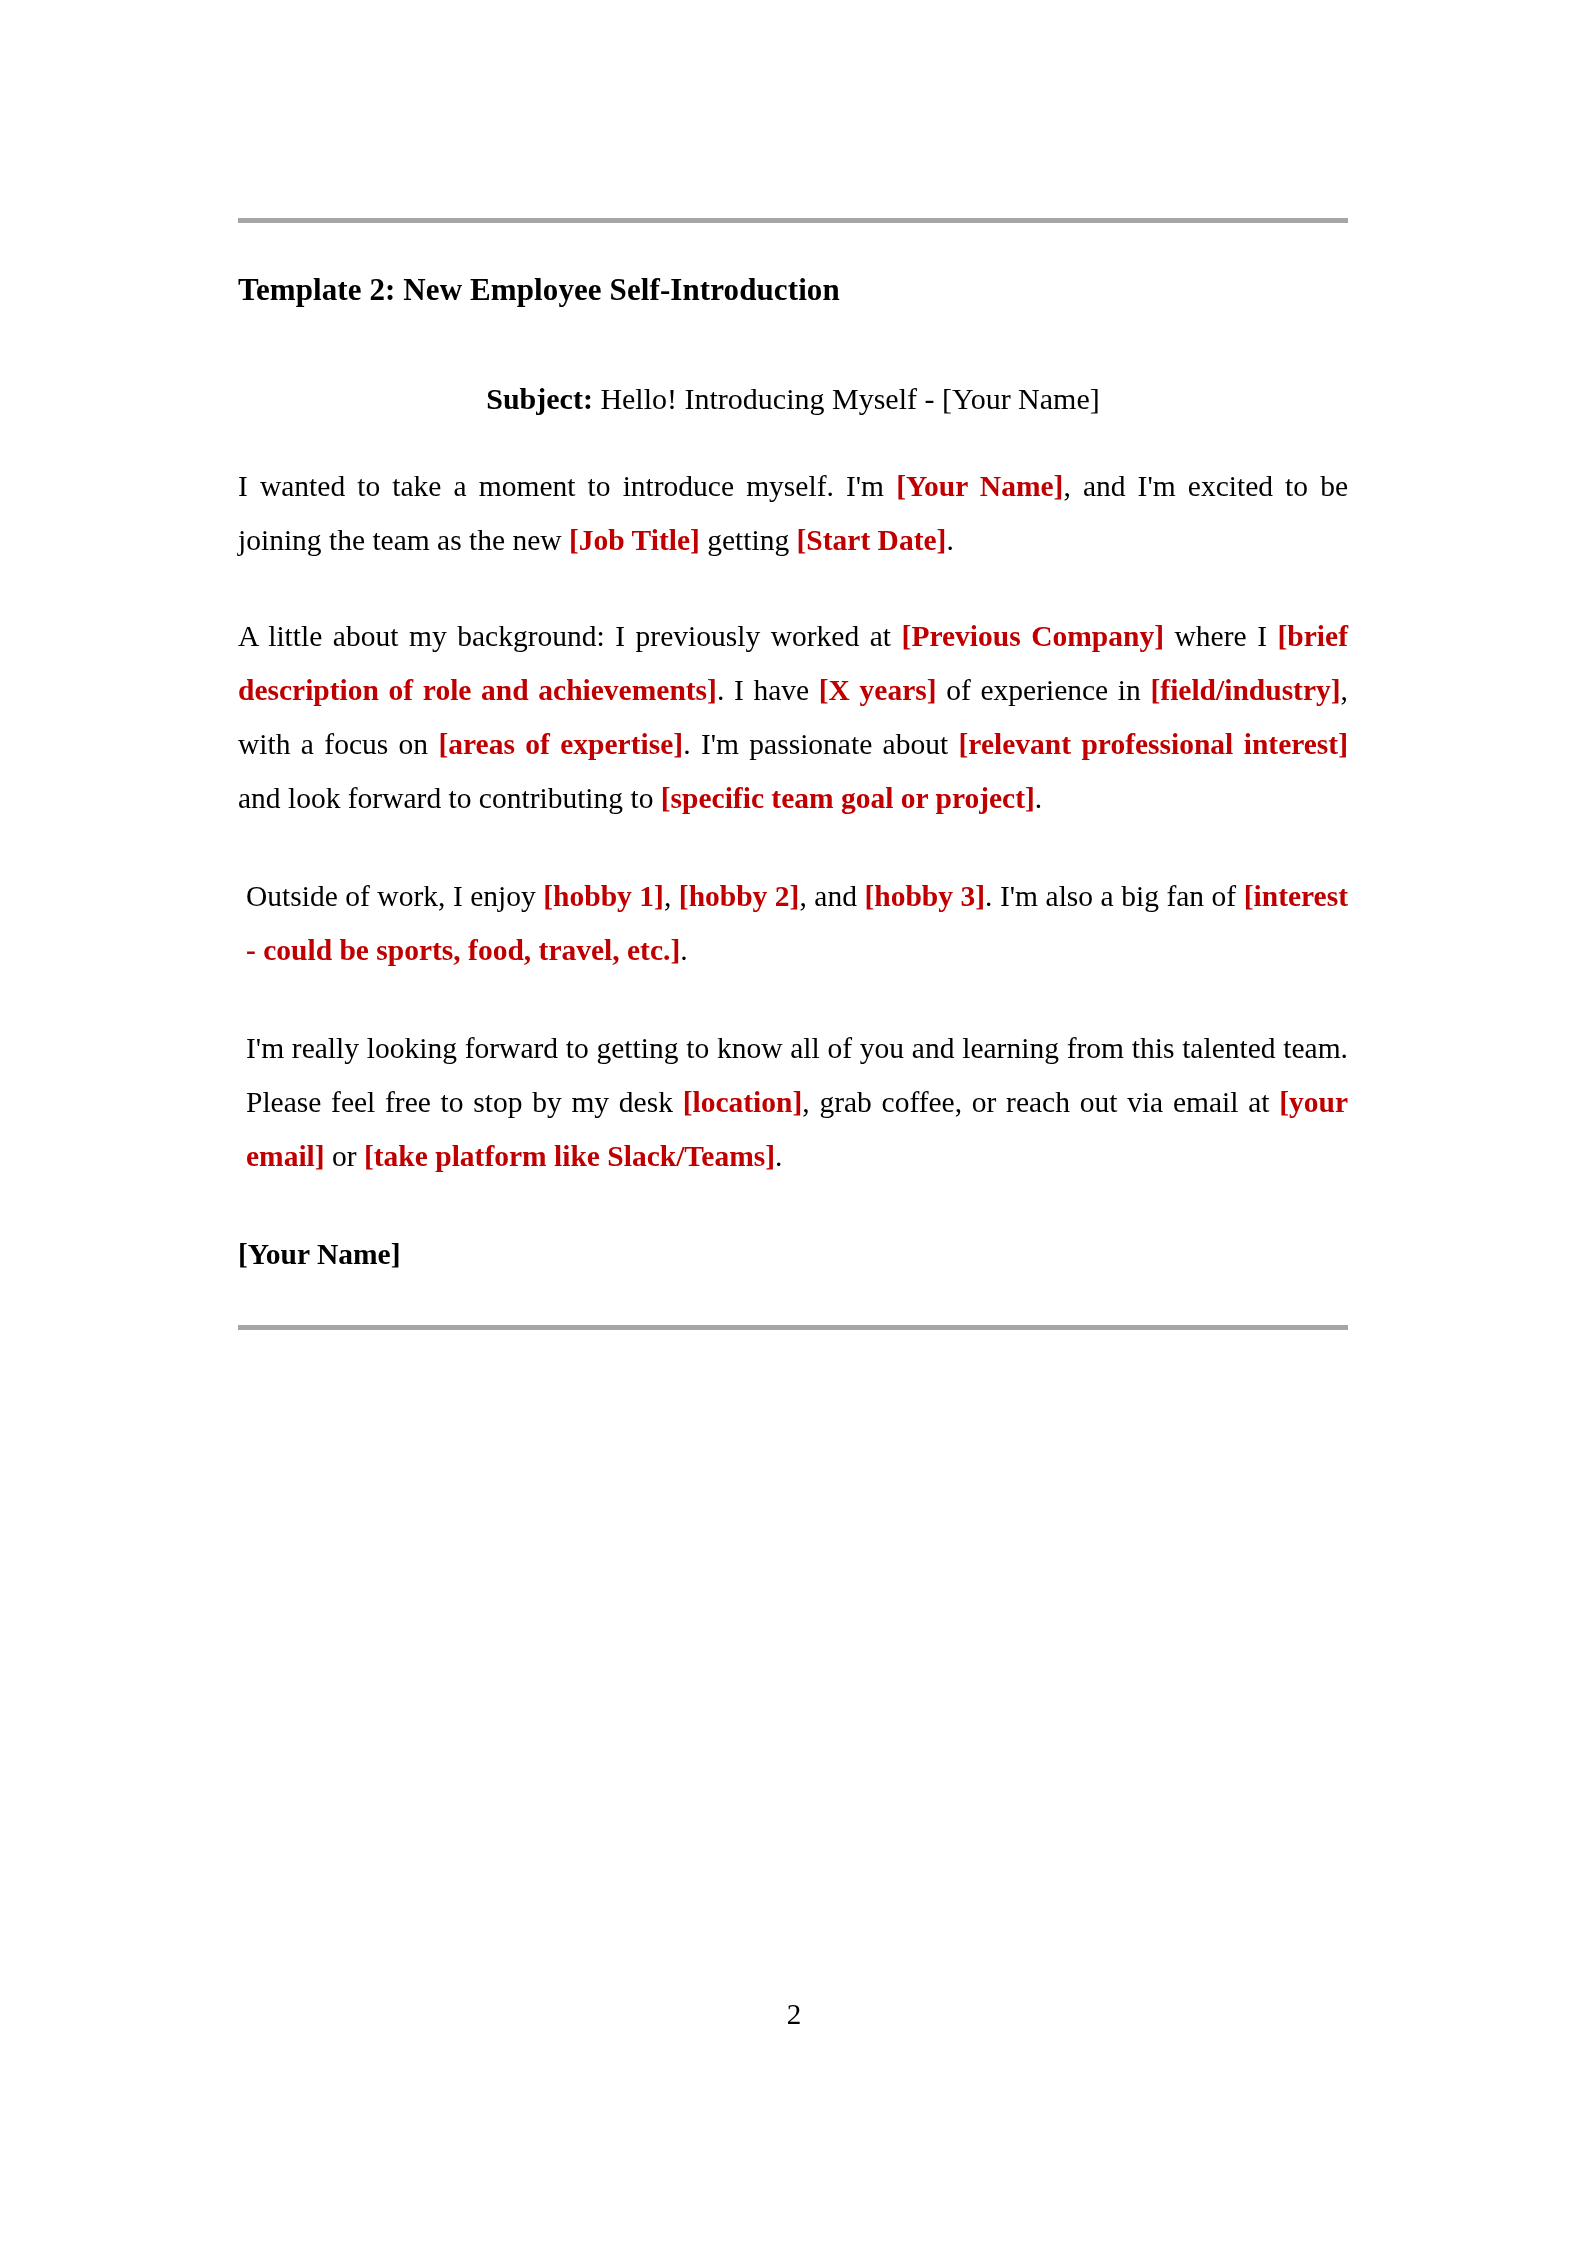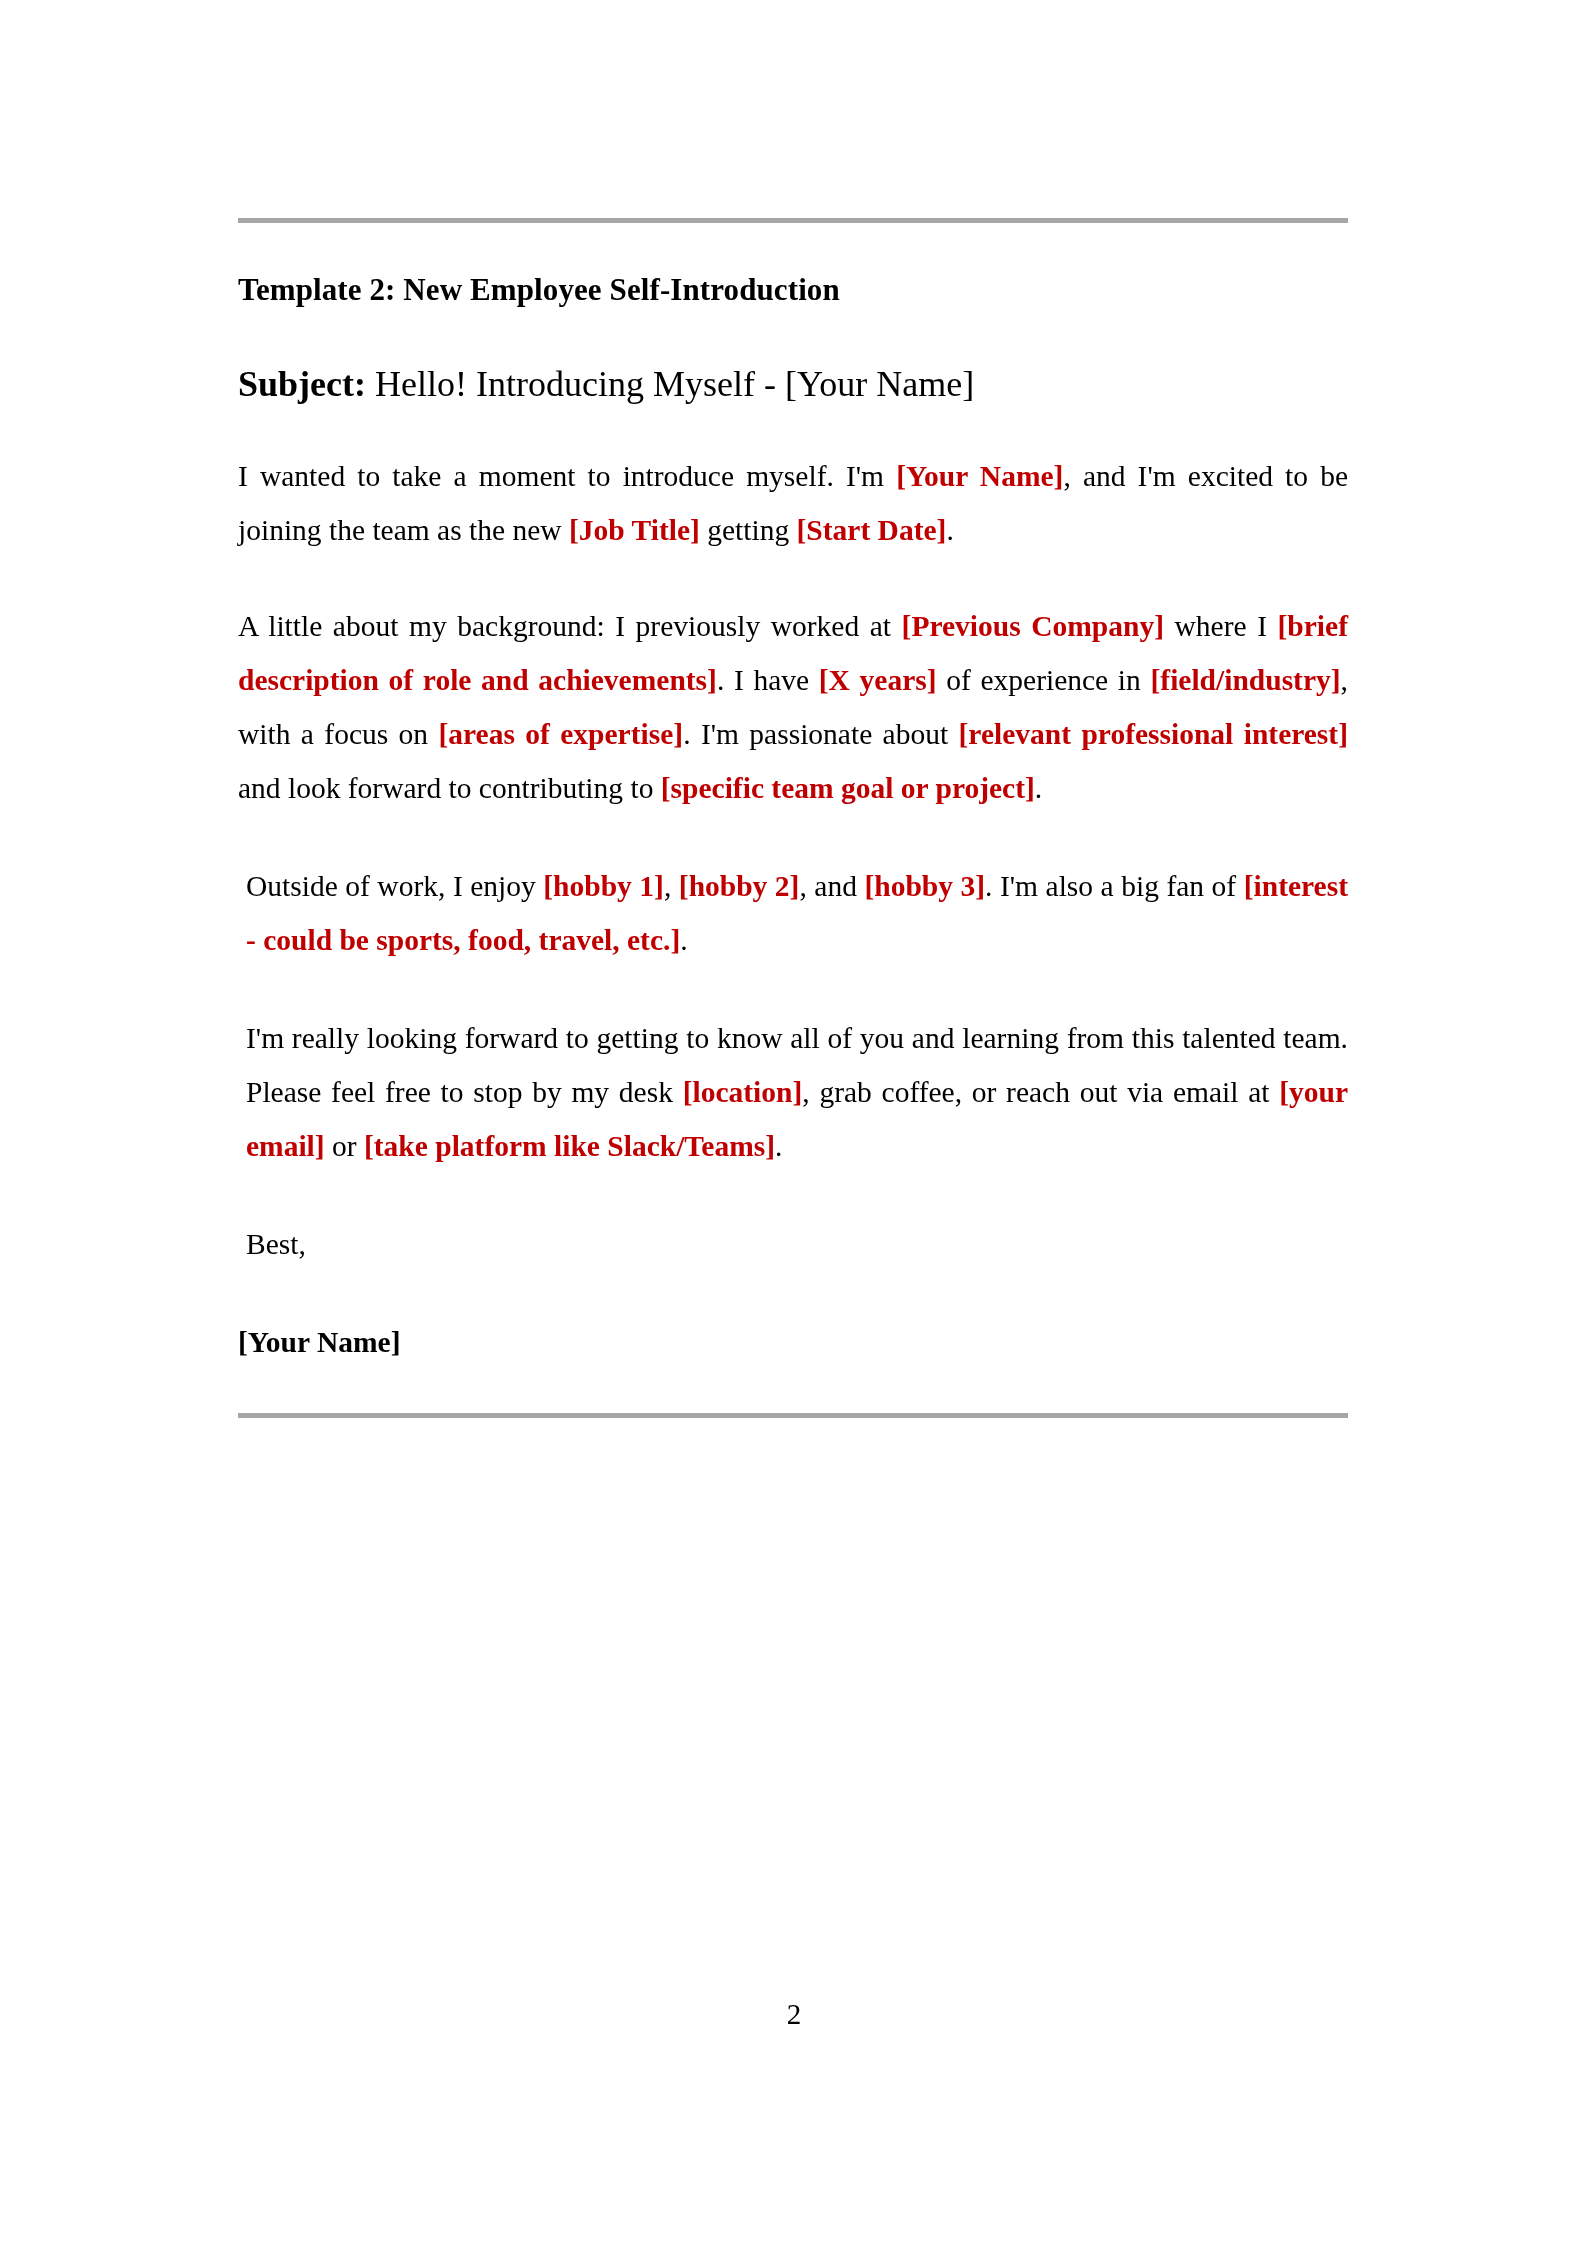--- a/index.html
+++ b/index.html
@@ -39,23 +39,24 @@
     border: 0;
   }
   .doc-title {
     font-size: 31px;
     font-weight: bold;
     line-height: 1.25;
     margin: 48px 0 0 0;
     letter-spacing: 0.1px;
   }
   .subject-line {
-    font-size: 36px;
+    font-size: 30px;
     line-height: 1.25;
-    margin: 52px 0 0 0;
+    margin: 70px 0 0 0;
+    text-align: center;
   }
   .subject-label {
     font-weight: bold;
   }
   .greeting {
     font-size: 29px;
     font-weight: bold;
     line-height: 1.25;
     margin: 52px 0 0 0;
   }
@@ -109,21 +110,20 @@
 
     <p class="body-par"><span>I wanted to take a moment to introduce myself. I'm </span><span class="ph">[Your Name]</span><span>, and I'm excited to be joining the team as the new </span><span class="ph">[Job Title]</span><span> getting </span><span class="ph">[Start Date]</span><span>.</span></p>
 
     <p class="body-par"><span>A little about my background: I previously worked at </span><span class="ph">[Previous Company]</span><span> where I </span><span class="ph">[brief description of role and achievements]</span><span>. I have </span><span class="ph">[X years]</span><span> of experience in </span><span class="ph">[field/industry]</span><span>, with a focus on </span><span class="ph">[areas of expertise]</span><span>. I'm passionate about </span><span class="ph">[relevant professional interest]</span><span> and look forward to contributing to </span><span class="ph">[specific team goal or project]</span><span>.</span></p>
 
     <p class="body-par tight"><span>Outside of work, I enjoy </span><span class="ph">[hobby 1]</span><span>, </span><span class="ph">[hobby 2]</span><span>, and </span><span class="ph">[hobby 3]</span><span>. I'm also a big fan of </span><span class="ph">[interest - could be sports, food, travel, etc.]</span><span>.</span></p>
 
     <p class="body-par tight"><span>I'm really looking forward to getting to know all of you and learning from this talented team. Please feel free to stop by my desk </span><span class="ph">[location]</span><span>, grab coffee, or reach out via email at </span><span class="ph">[your email]</span><span> or </span><span class="ph">[take platform like Slack/Teams]</span><span>.</span></p>
 
 
-    <p class="body-par tight">Best,</p>
 
     <div class="signature">[Your Name]</div>
 
     <div class="bottom-rule-wrap">
       <hr class="hrule">
     </div>
 
   </div>
 
   <div class="page-number">2</div>

